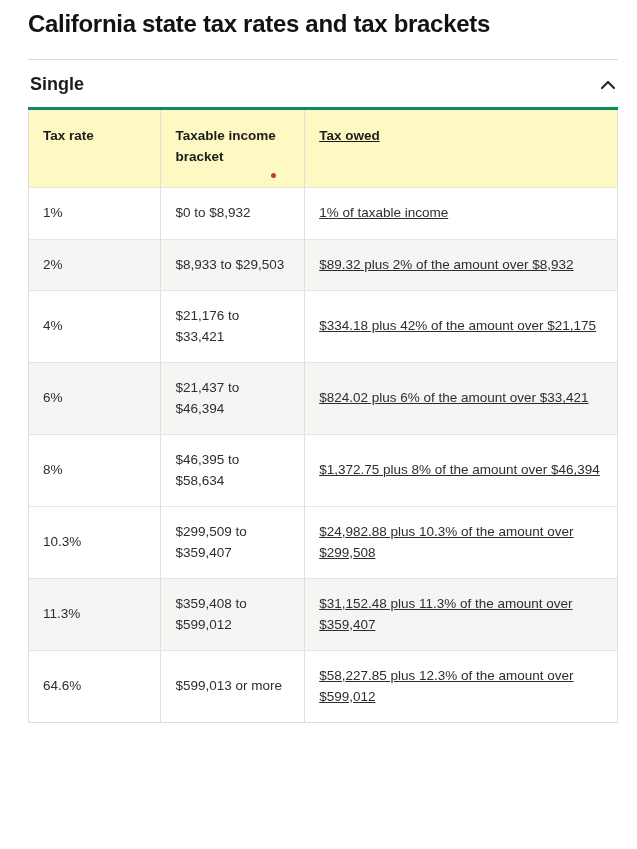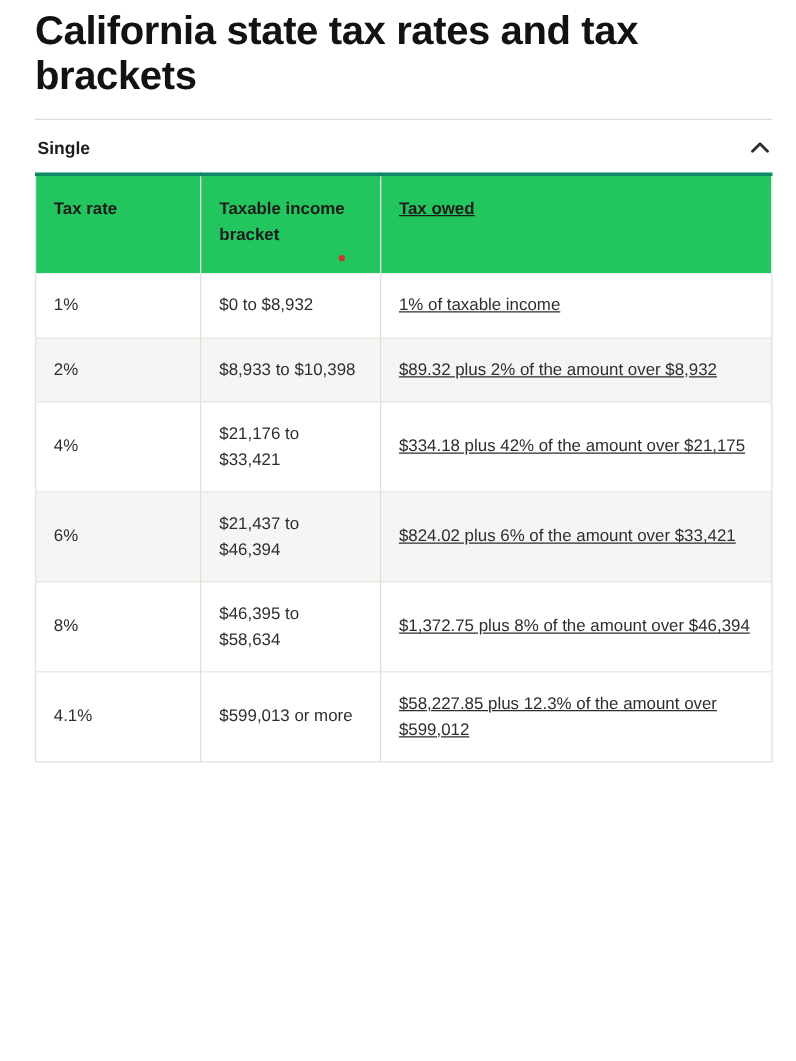--- a/index.html
+++ b/index.html
@@ -8,21 +8,21 @@
     width: 637px;
     height: 849px;
     font-family: "Liberation Sans", "DejaVu Sans", sans-serif;
     color: #2b2b2b;
     overflow: hidden;
   }
   .container {
     padding: 4px 19px 0 28px;
   }
   .page-title {
-    font-size: 32px;
+    font-size: 24px;
     line-height: 36px;
     font-weight: 800;
     color: #121212;
     letter-spacing: -0.3px;
     margin-top: 2px;
     max-width: 560px;
   }
   .divider {
     border: none;
     border-top: 1px solid #dddbd8;
@@ -32,21 +32,21 @@
     display: flex;
     align-items: center;
     justify-content: space-between;
     padding: 14px 2px 12px 2px;
     cursor: pointer;
     background: transparent;
     border: none;
     width: 100%;
   }
   .accordion-label {
-    font-size: 14px;
+    font-size: 18px;
     font-weight: 700;
     color: #1c1c1c;
   }
   .chevron {
     width: 16px;
     height: 16px;
     display: inline-block;
   }
   table.tax-table {
     width: 590px;
@@ -61,21 +61,21 @@
     vertical-align: middle;
     padding: 15px 14px;
     line-height: 20.5px;
     border-right: 1px solid #e1dfdc;
   }
   table.tax-table th:last-child, table.tax-table td:last-child {
     border-right: none;
     text-decoration: underline;
   }
   table.tax-table thead th {
-    background: #22c55e;
+    background: #fef9c3;
     font-weight: 700;
     color: #1c1c1c;
     padding-top: 16px;
     padding-bottom: 20px;
     position: relative;
     vertical-align: top;
   }
   .col-rate   { width: 130px; }
   .col-bracket{ width: 141px; }
   .col-owed   { width: 307px; }
@@ -122,39 +122,49 @@
       </tr>
     </thead>
     <tbody id="tax-rows">
         <tr>
           <td class="col-rate">1%</td>
           <td class="col-bracket">$0 to $8,932</td>
           <td class="col-owed">1% of taxable income</td>
         </tr>
         <tr class="alt">
           <td class="col-rate">2%</td>
-          <td class="col-bracket">$8,933 to $10,398</td>
+          <td class="col-bracket">$8,933 to $29,503</td>
           <td class="col-owed">$89.32 plus 2% of the amount over $8,932</td>
         </tr>
         <tr>
           <td class="col-rate">4%</td>
           <td class="col-bracket">$21,176 to $33,421</td>
           <td class="col-owed">$334.18 plus 42% of the amount over $21,175</td>
         </tr>
         <tr class="alt">
           <td class="col-rate">6%</td>
           <td class="col-bracket">$21,437 to $46,394</td>
           <td class="col-owed">$824.02 plus 6% of the amount over $33,421</td>
         </tr>
         <tr>
           <td class="col-rate">8%</td>
           <td class="col-bracket">$46,395 to $58,634</td>
           <td class="col-owed">$1,372.75 plus 8% of the amount over $46,394</td>
         </tr>
         <tr>
-          <td class="col-rate">4.1%</td>
+          <td class="col-rate">10.3%</td>
+          <td class="col-bracket">$299,509 to $359,407</td>
+          <td class="col-owed">$24,982.88 plus 10.3% of the amount over $299,508</td>
+        </tr>
+        <tr class="alt">
+          <td class="col-rate">11.3%</td>
+          <td class="col-bracket">$359,408 to $599,012</td>
+          <td class="col-owed">$31,152.48 plus 11.3% of the amount over $359,407</td>
+        </tr>
+        <tr>
+          <td class="col-rate">64.6%</td>
           <td class="col-bracket">$599,013 or more</td>
           <td class="col-owed">$58,227.85 plus 12.3% of the amount over $599,012</td>
         </tr>
       </tbody>
   </table>
 
 </div>
 
 </body></html>

